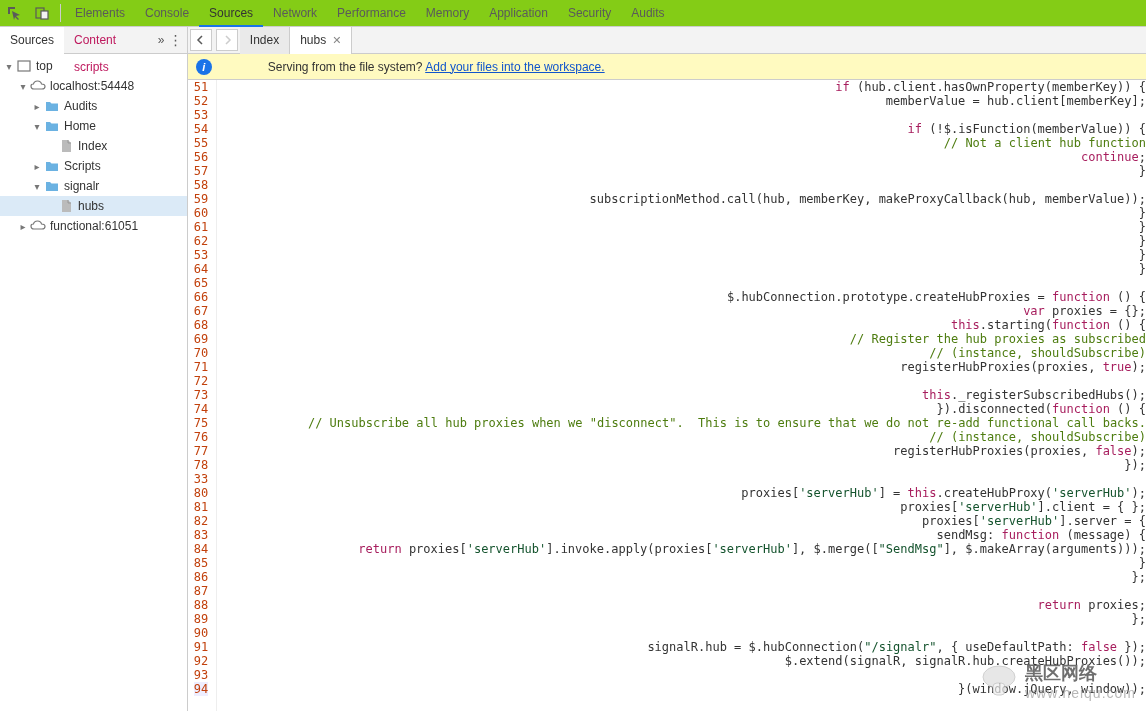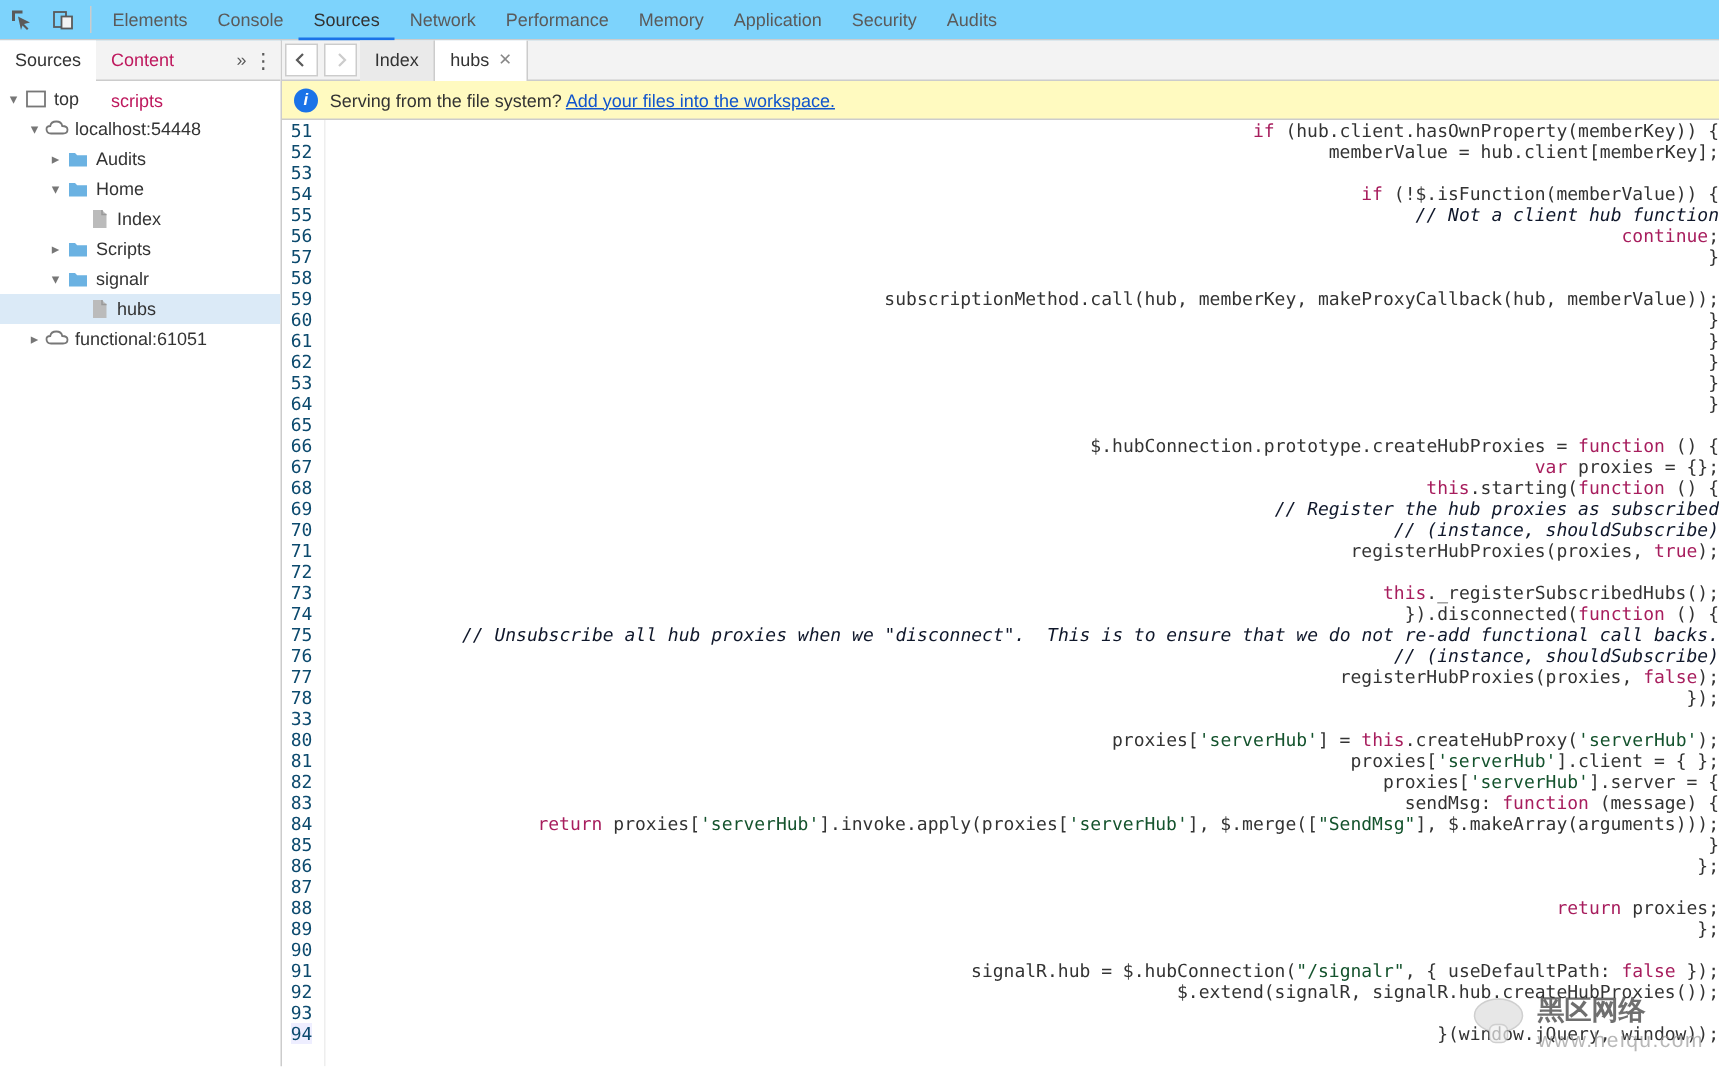--- a/index.html
+++ b/index.html
@@ -1,19 +1,19 @@
 <!DOCTYPE html>
 <html><head>
 <meta charset="utf-8">
 <style>
 * { margin: 0; padding: 0; box-sizing: border-box; }
 body { font-family: "Segoe UI", Arial, sans-serif; font-size: 12px; color: #333; background: #fff; width: 1146px; height: 711px; overflow: hidden; }
 
 
-.toolbar { height: 27px; border-bottom: 1px solid #ccc; display: flex; align-items: center; background: #7dd3fc; }
+.toolbar { height: 27px; border-bottom: 1px solid #ccc; display: flex; align-items: center; background: #84cc16; }
 .toolbar .icon-btn { width: 24px; height: 24px; display: flex; align-items: center; justify-content: center; cursor: pointer; color: #5a5a5a; margin: 0 2px; }
 .toolbar .tab { padding: 0 10px; height: 27px; line-height: 27px; cursor: pointer; color: #5a5a5a; }
 .toolbar .tab.active { color: #333; border-bottom: 2px solid #1a73e8; }
 .toolbar .sep { width: 1px; height: 18px; background: #ccc; margin: 0 4px; }
 
 
 .main { display: flex; height: calc(711px - 27px); }
 
 
 .left-panel { width: 224px; border-right: 1px solid #ccc; display: flex; flex-direction: column; }
@@ -37,32 +37,32 @@
 
 .right-panel { flex: 1; display: flex; flex-direction: column; }
 .editor-tabs { height: 27px; border-bottom: 1px solid #ccc; display: flex; align-items: center; background: #f3f3f3; }
 .editor-tabs .nav-btn { width: 22px; height: 22px; display: flex; align-items: center; justify-content: center; cursor: pointer; color: #5a5a5a; border: 1px solid #ccc; margin: 0 2px; background: #fff; }
 .editor-tabs .etab { padding: 0 10px; height: 27px; line-height: 27px; cursor: pointer; display: flex; align-items: center; gap: 6px; border-right: 1px solid #ccc; background: #eaeaea; }
 .editor-tabs .etab.active { background: #fff; }
 .editor-tabs .close { font-size: 11px; color: #888; cursor: pointer; }
 
 .info-bar { height: 26px; border-bottom: 1px solid #ccc; background: #fffac0; display: flex; align-items: center; padding: 0 8px; gap: 8px; }
 .info-icon { width: 16px; height: 16px; border-radius: 50%; background: #1a73e8; color: #fff; display: flex; align-items: center; justify-content: center; font-size: 11px; font-weight: bold; font-style: italic; }
-.info-text { color: #333; }
+.info-text { color: #333; margin-left: 48px; }
 .info-link { color: #1155cc; text-decoration: underline; cursor: pointer; }
 
 .editor { flex: 1; display: flex; font-family: Consolas, Menlo, monospace; font-size: 12px; overflow: auto; position: relative; }
-.gutter { background: #fff; border-right: 1px solid #eee; text-align: left; padding: 0 8px 0 6px; color: #0c4a6e; line-height: 14px; user-select: none; }
+.gutter { background: #fff; border-right: 1px solid #eee; text-align: left; padding: 0 8px 0 6px; color: #c2410c; line-height: 14px; user-select: none; }
 .gutter div { height: 14px; }
 .gutter .last { background: #eef; }
 .code { padding-left: 4px; line-height: 14px; white-space: pre; text-align: right; }
 .code .line { height: 14px; }
 .kw { color: #a71d5d; }
 .str { color: #14532d; }
-.com { color: #0f172a; font-style: italic; }
+.com { color: #4d7c0f; }
 .id { color: #333; }
 
 .watermark { position: absolute; right: 10px; bottom: 10px; opacity: 0.7; display: flex; align-items: center; gap: 8px; font-family: "Microsoft YaHei", sans-serif; }
 .watermark .txt1 { font-size: 18px; font-weight: bold; color: #333; }
 .watermark .txt2 { font-size: 14px; color: #999; letter-spacing: 1px; }
 </style>
 </head>
 <body>
 
 <div class="toolbar">

